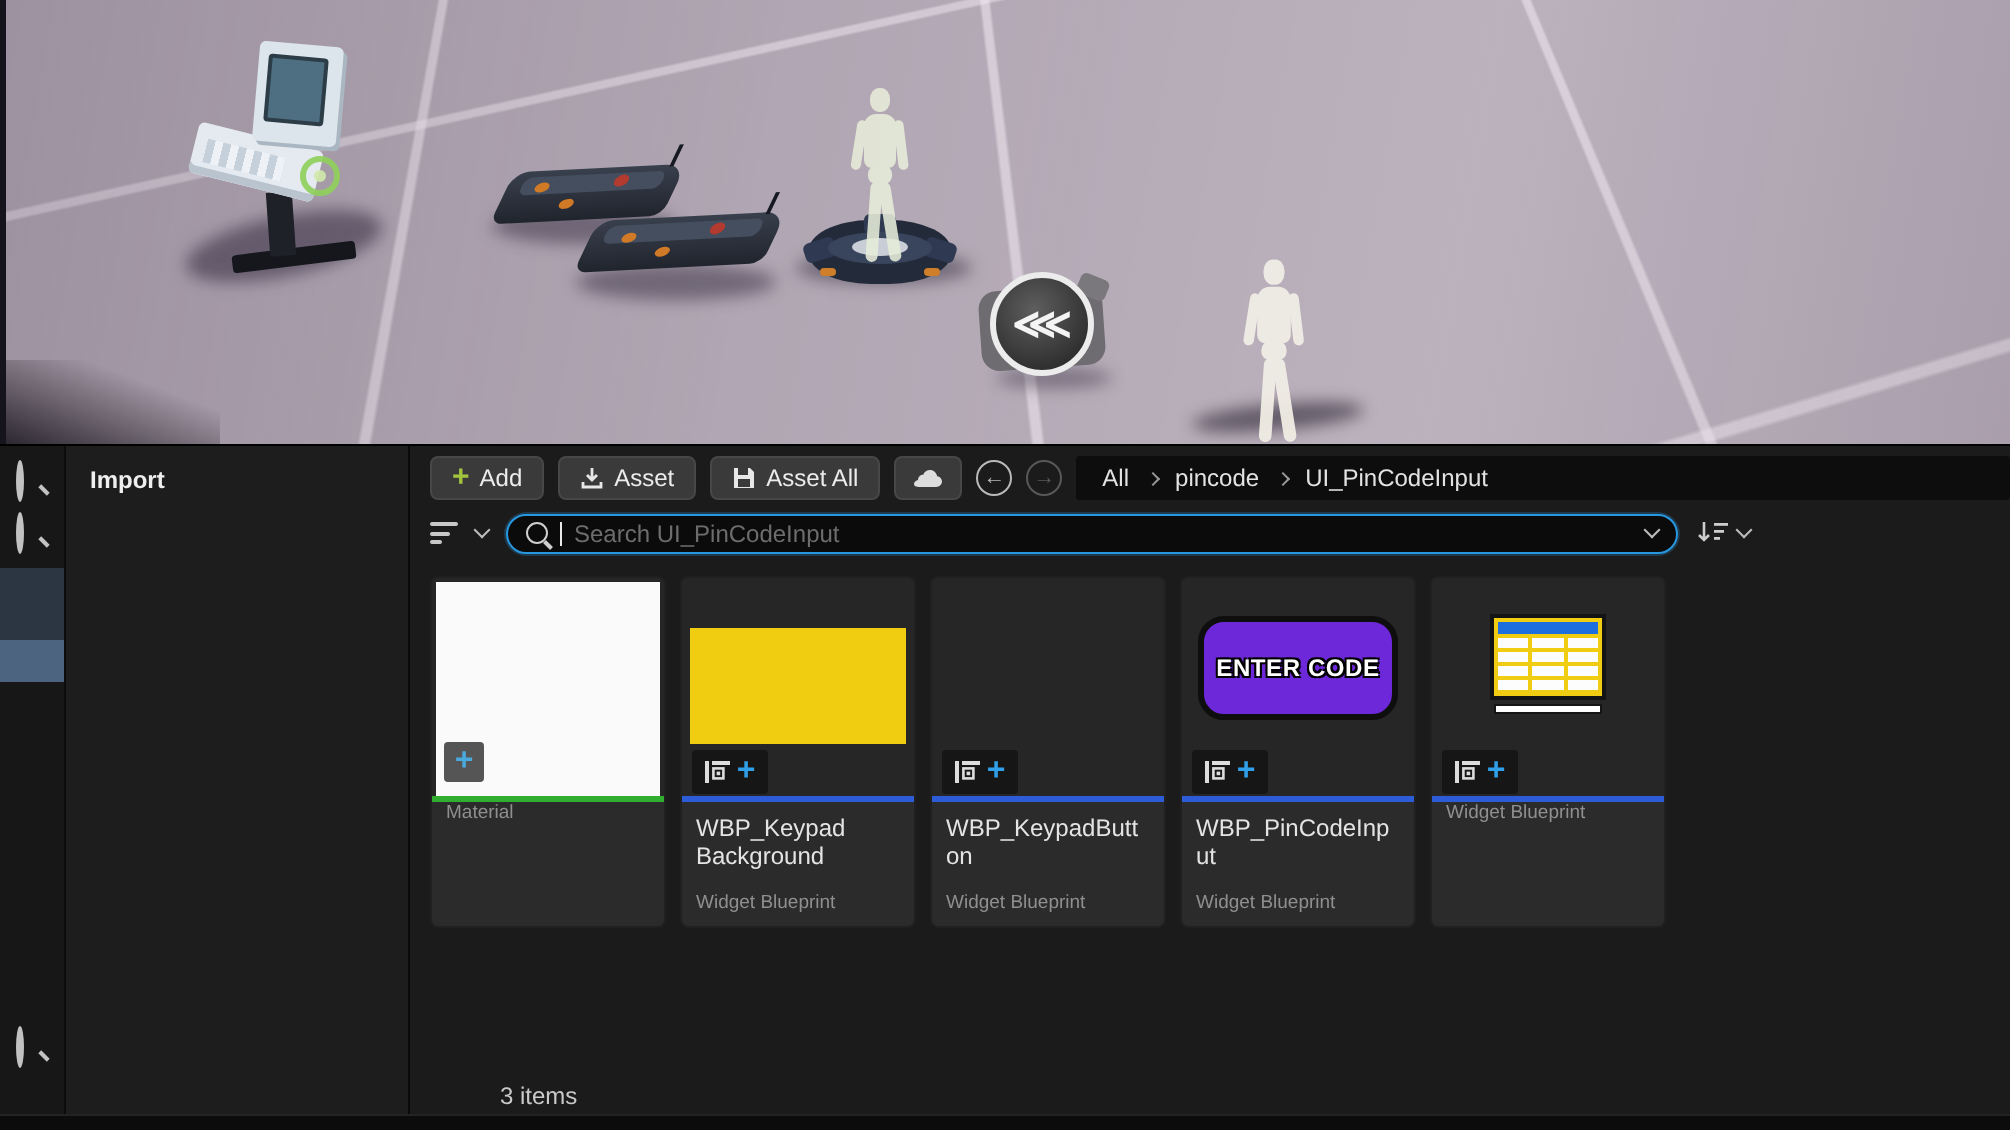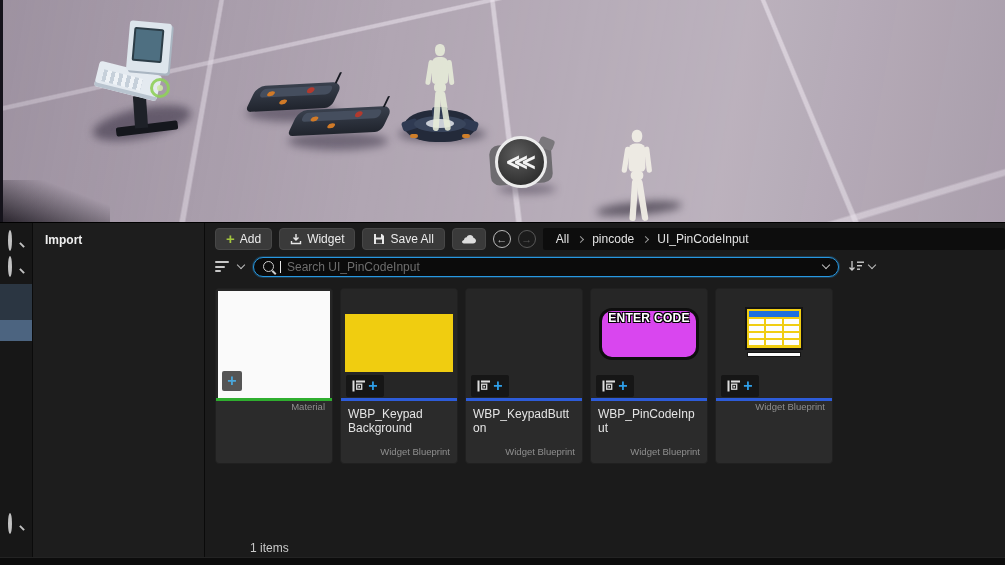--- a/index.html
+++ b/index.html
@@ -118,34 +118,34 @@
   .search-input { flex:1; background:transparent; border:none; outline:none; color:#d8d8d8; font-size:12px; font-family:"Liberation Sans",sans-serif; }
   .search-input::placeholder { color:#6d6d6d; }
   .sort-wrap { display:flex; align-items:center; gap:4px; }
 
   .asset-grid { display:flex; gap:7px; padding:9px 0 0 10px; }
   .tile { width:118px; height:176px; background:#2b2b2b; border:1px solid #202020; border-radius:4px;
     display:flex; flex-direction:column; overflow:hidden; cursor:pointer; }
   .thumbwrap { position:relative; height:109px; background:#262626; flex:0 0 auto; }
   .underline { height:3px; flex:0 0 auto; }
   .tile-label { padding:6px 7px 0; color:#e4e4e4; font-size:12px; line-height:1.18; flex:1; word-wrap:break-word; }
-  .tile-type { padding:0 7px 6px; color:#8f8f8f; font-size:9.5px;text-align:right; }
+  .tile-type { padding:0 7px 6px; color:#8f8f8f; font-size:9.5px; }
   .thumb-white { position:absolute; left:2px; right:2px; top:2px; bottom:0; background:#fafafa; }
   .plusbox { position:absolute; left:6px; bottom:7px; width:20px; height:20px; background:#555555; border-radius:2px;
     display:flex; align-items:center; justify-content:center; color:#4aa8dc; font-size:16px; font-weight:bold; line-height:1; }
   .strip { position:absolute; left:0; bottom:0; width:100%; height:24px; display:flex; align-items:center; }
   .wbp-box { margin-left:5px; width:38px; height:22px; background:#161616; border-radius:2px;
     display:flex; align-items:center; justify-content:center; gap:2px; }
   .wbp-plus { color:#2f9fe8; font-size:16px; font-weight:bold; line-height:1; margin-top:-1px; }
   .t2-yellow { position:absolute; left:4px; right:4px; top:25px; height:58px; background:#f0cd10; }
   .t3-btn { position:absolute; left:10px; right:10px; top:17px; height:56px; background:#ffffff; border-radius:15px;
     box-shadow:0 3px 0 rgba(0,0,0,.4); display:flex; align-items:center; justify-content:center;
     color:#141414; font-weight:bold; font-size:13px; letter-spacing:.5px; }
-  .t4-btn { position:absolute; left:8px; right:8px; top:19px; height:52px; background:#d946ef; border:3px solid #0e0e0e; border-radius:13px;
-    display:flex; justify-content:center; color:#fff; font-weight:bold; font-size:12px; letter-spacing:.3px;
+  .t4-btn { position:absolute; left:8px; right:8px; top:19px; height:52px; background:#6d28d9; border:3px solid #0e0e0e; border-radius:13px;
+    display:flex; align-items:center; justify-content:center; color:#fff; font-weight:bold; font-size:12px; letter-spacing:.3px;
     text-shadow:1px 1px 0 #000,-1px 1px 0 #000,1px -1px 0 #000,-1px -1px 0 #000; }
   .t5-keypad { position:absolute; left:29px; top:18px; width:58px; height:50px; }
   .kp-body { position:absolute; left:0; right:0; top:0; bottom:7px; background:#f0cd12; border:2px solid #141414; padding:2px; }
   .kp-header { height:6px; background:#1d6fe0; margin-bottom:2px; }
   .kp-grid { display:grid; grid-template-columns:repeat(3,1fr); gap:2px; }
   .kp-grid i { display:block; height:5px; background:#fdfdfd; }
   .kp-bar { position:absolute; left:2px; right:2px; bottom:0; height:5px; background:#fdfdfd; border:1px solid #141414; }
 
   .status { position:absolute; left:45px; bottom:10px; color:#c9c9c9; font-size:12px; }
 
@@ -256,31 +256,31 @@
           <span class="plus-green">+</span>
           <span>Add</span>
         </button>
         <button class="tb-btn">
           <span>
               <svg width="12" height="12" viewBox="0 0 12 12">
                 <path d="M6 1v6M3.5 4.5L6 7l2.5-2.5" stroke="#e8e8e8" stroke-width="1.4" fill="none"></path>
                 <path d="M1.5 8v2.5h9V8" stroke="#e8e8e8" stroke-width="1.4" fill="none"></path>
               </svg>
             </span>
-          <span>Widget</span>
+          <span>Asset</span>
         </button>
         <button class="tb-btn">
           <span>
               <svg width="12" height="12" viewBox="0 0 12 12">
                 <path d="M1 1h8l2 2v8H1z" fill="#e8e8e8"></path>
                 <rect x="3" y="1" width="5" height="3.5" fill="#3a3a3a"></rect>
                 <rect x="3" y="6.5" width="6" height="4" fill="#3a3a3a"></rect>
               </svg>
             </span>
-          <span>Save All</span>
+          <span>Asset All</span>
         </button>
         <button class="tb-btn icon-only">
           <span>
               <svg width="16" height="11" viewBox="0 0 16 11">
                 <path d="M4 9.5h8c1.8 0 3-1.2 3-2.7 0-1.4-1-2.5-2.4-2.7C12.2 2.3 10.8 1 9 1 7.5 1 6.2 1.9 5.7 3.2 4.2 3.3 3 4.5 3 6c-1 .2-2 1-2 2 0 .9.9 1.5 3 1.5z" fill="#dddddd"></path>
               </svg>
             </span>
         </button>
         <span class="nav-circle">
             <span>←</span>
@@ -438,18 +438,18 @@
                 <span class="wbp-plus">+</span>
               </div>
             </div>
           </div>
           <div class="underline" style="background:#2d5cd9;"></div>
           <div class="tile-type">Widget Blueprint</div>
         </div>
 
       </div>
 
-      <div class="status">1 items</div>
+      <div class="status">3 items</div>
     </div>
   </div>
 
   <div class="bottom-strip"></div>
 </div>
 
 </body></html>

